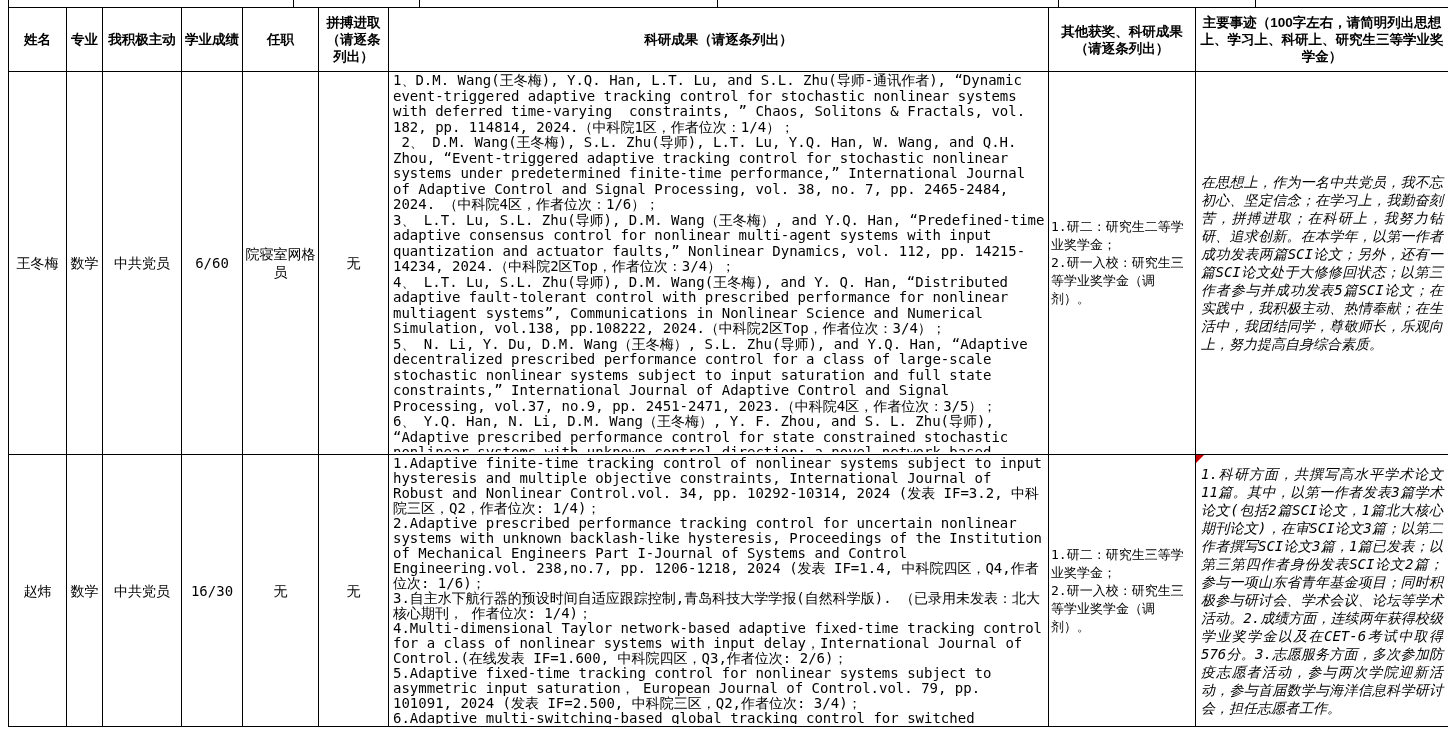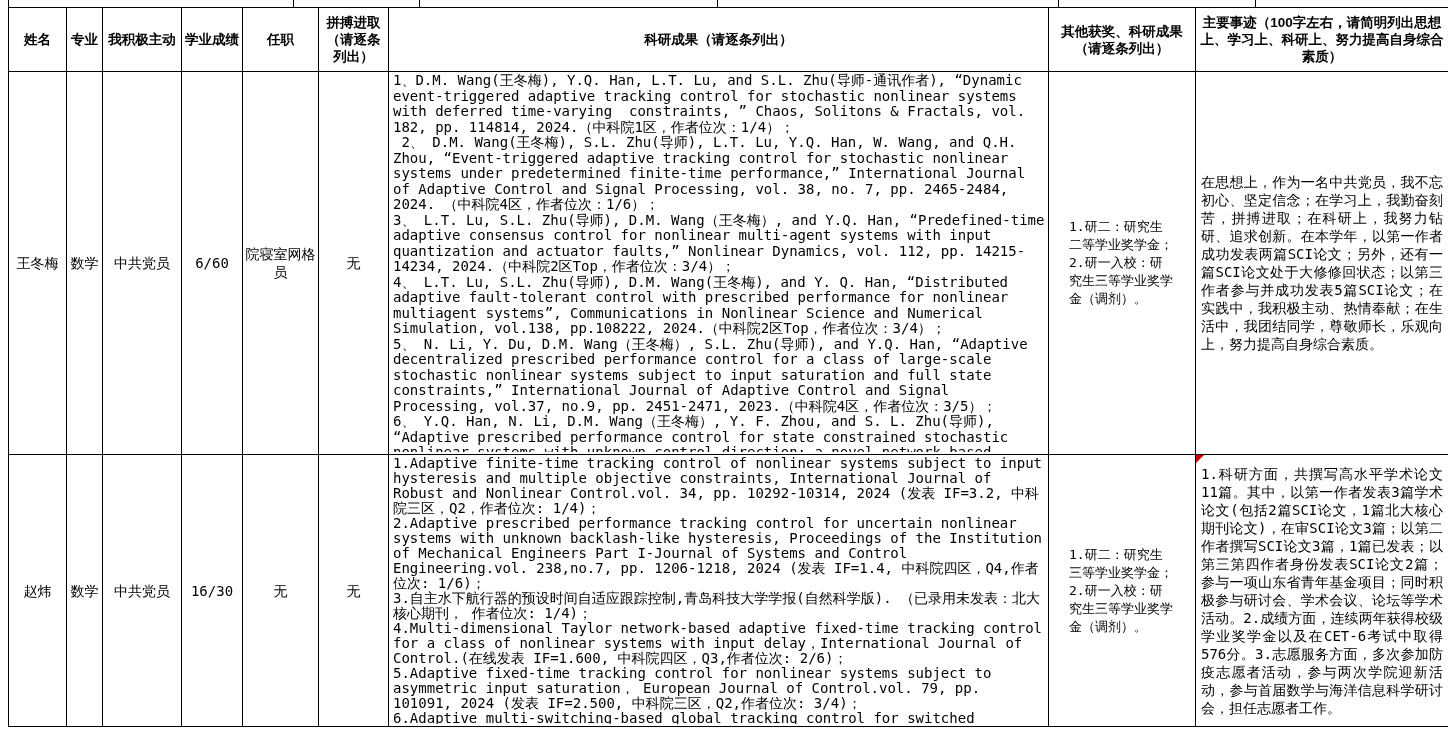--- a/index.html
+++ b/index.html
@@ -13,23 +13,23 @@
   th,td{border:1px solid #000;overflow:hidden;}
   th{font-family:"Liberation Sans","DejaVu Sans",sans-serif;font-weight:bold;
      font-size:13.5px;line-height:17px;text-align:center;vertical-align:middle;
      white-space:pre-line;padding:1px 2px;}
   td.c-center{text-align:center;vertical-align:middle;font-size:14px;line-height:18px;padding:0 2px;}
   td.c-research{vertical-align:top;text-align:left;padding:1px 3px 0 4px;}
   .research-text{font-size:14px;line-height:15.5px;white-space:pre-wrap;
                  overflow-wrap:break-word;overflow:hidden;}
   .rt-1{height:379px;}
   .rt-2{height:268px;line-height:15px;}
-  td.c-other{vertical-align:middle;text-align:left;padding:0 20px;}
+  td.c-other{vertical-align:middle;text-align:left;padding:0 2px;}
   .other-text{font-size:13px;line-height:18px;white-space:pre-wrap;overflow-wrap:break-word;}
-  td.c-deeds{vertical-align:middle;text-align:justify;padding:0 5px;position:relative;}
+  td.c-deeds{vertical-align:middle;text-align:justify;padding:0 5px;position:relative;font-style:italic;}
   .deeds-text{font-size:14px;line-height:18px;overflow-wrap:break-word;}
   .tri{position:absolute;top:0;left:0;width:0;height:0;
        border-top:8px solid #cc0000;border-right:8px solid transparent;}
 </style>
 </head>
 <body>
 
 <div class="sheet">
 
   <div class="topstrip">
@@ -59,21 +59,21 @@
       <th>姓名</th>
       <th>专业</th>
       <th>我积极主动</th>
       <th>学业成绩</th>
       <th>任职</th>
       <th>拼搏进取
 （请逐条列出）</th>
       <th>科研成果（请逐条列出）</th>
       <th>其他获奖、科研成果
 （请逐条列出）</th>
-      <th>主要事迹（100字左右，请简明列出思想上、学习上、科研上、努力提高自身综合素质）</th>
+      <th>主要事迹（100字左右，请简明列出思想上、学习上、科研上、研究生三等学业奖学金）</th>
     </tr>
 
     <tr style="height:383px">
       <td class="c-center">王冬梅</td>
       <td class="c-center">数学</td>
       <td class="c-center">中共党员</td>
       <td class="c-center">6/60</td>
       <td class="c-center">院寝室网格员</td>
       <td class="c-center">无</td>
       <td class="c-research">

